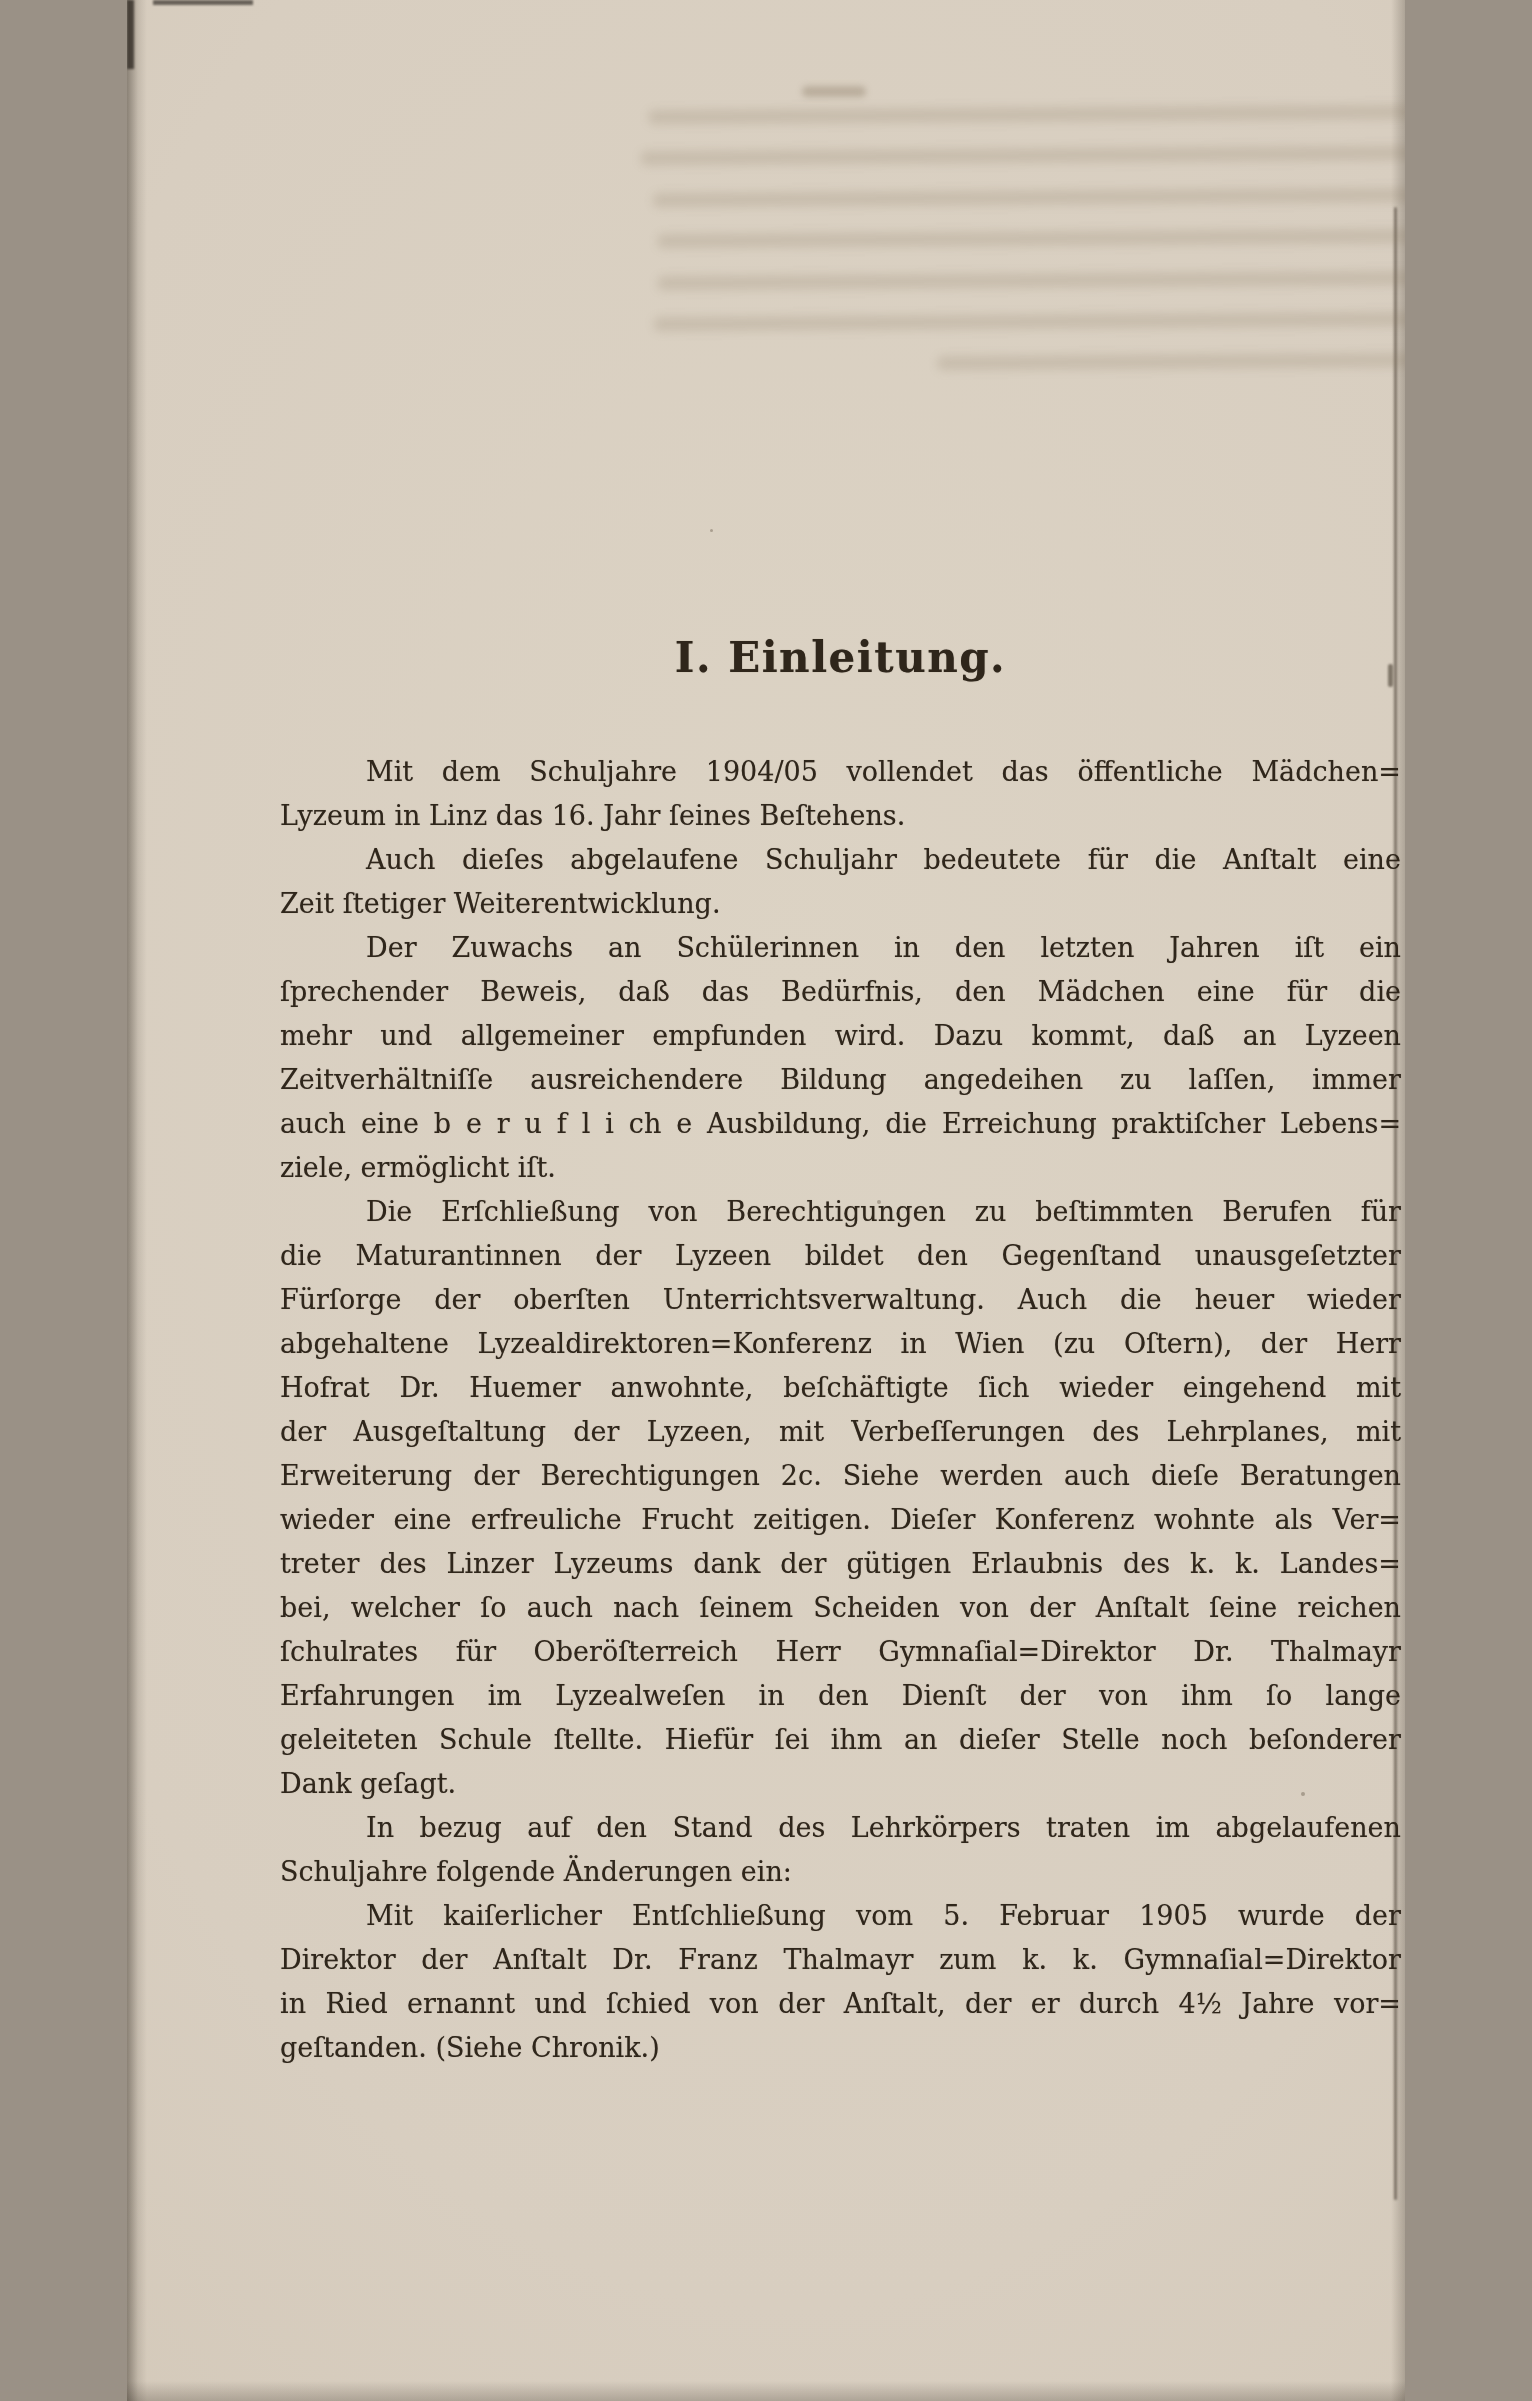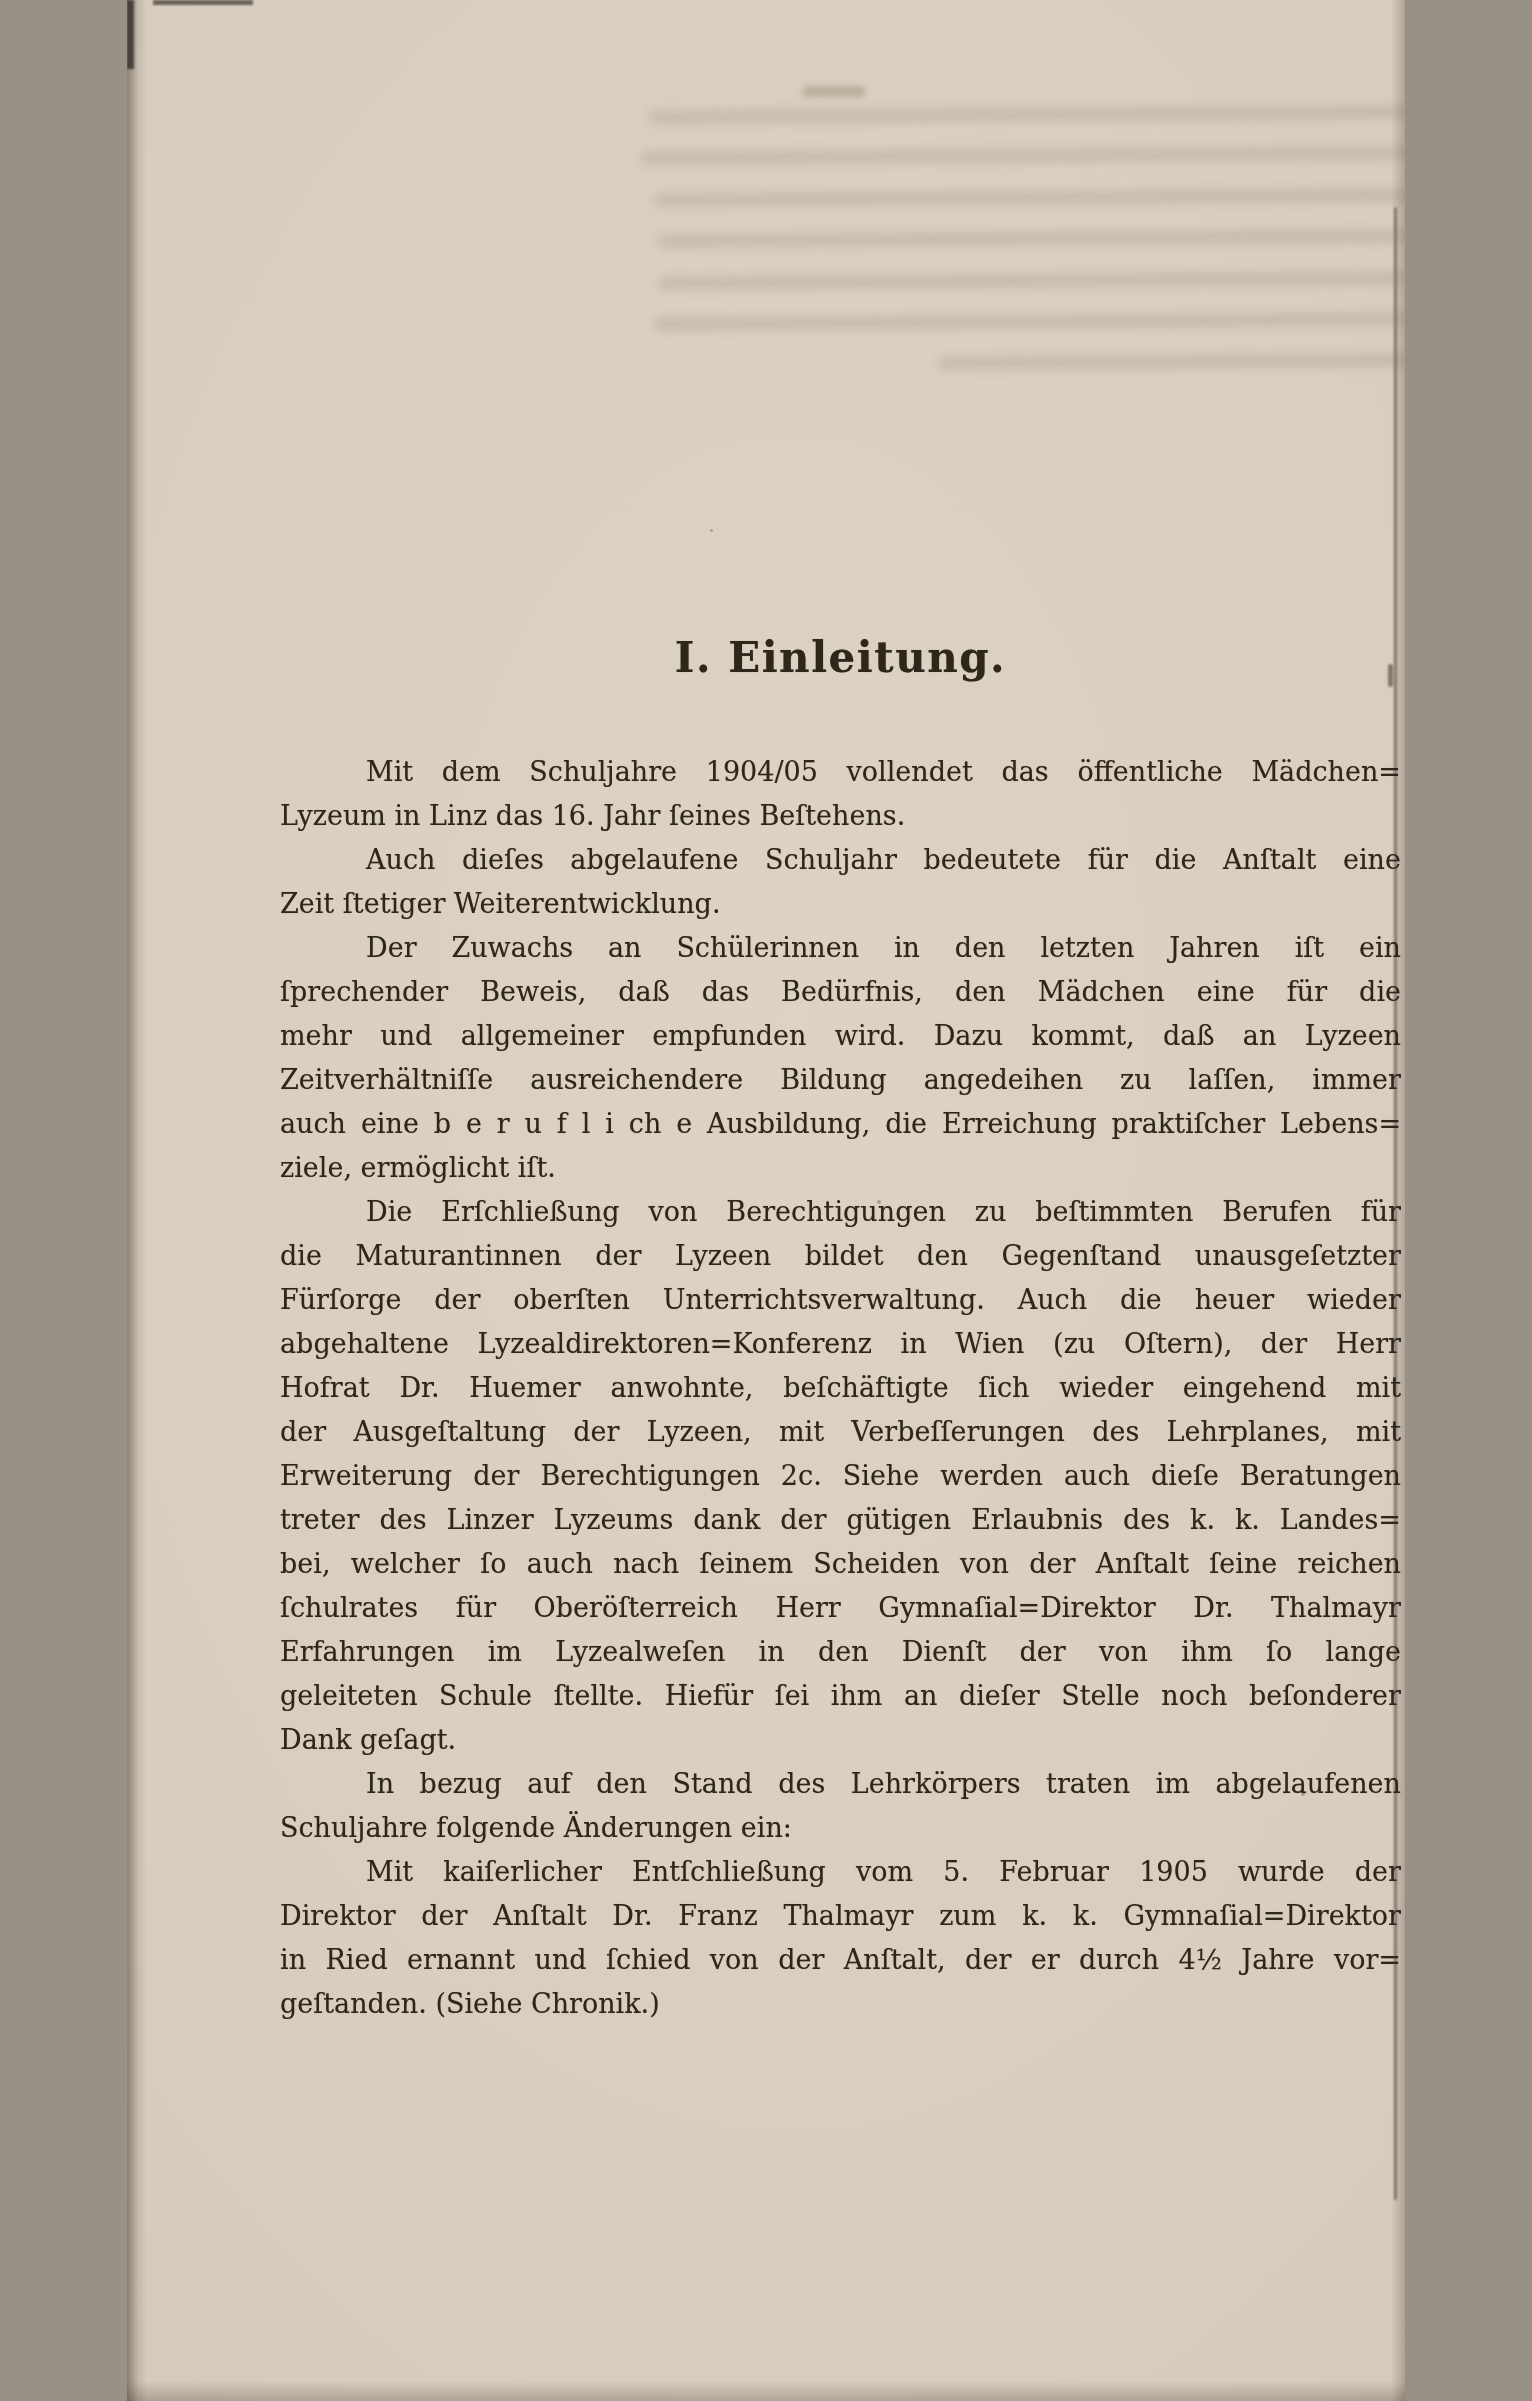--- a/index.html
+++ b/index.html
@@ -138,20 +138,21 @@
         <div class="line last">ziele, ermöglicht iſt.</div>
       </div>
       <div class="paragraph">
         <div class="line first">Die Erſchließung von Berechtigungen zu beſtimmten Berufen für</div>
         <div class="line">die Maturantinnen der Lyzeen bildet den Gegenſtand unausgeſetzter</div>
         <div class="line">Fürſorge der oberſten Unterrichtsverwaltung. Auch die heuer wieder</div>
         <div class="line">abgehaltene Lyzealdirektoren=Konferenz in Wien (zu Oſtern), der Herr</div>
         <div class="line">Hofrat Dr. Huemer anwohnte, beſchäftigte ſich wieder eingehend mit</div>
         <div class="line">der Ausgeſtaltung der Lyzeen, mit Verbeſſerungen des Lehrplanes, mit</div>
         <div class="line">Erweiterung der Berechtigungen 2c. Siehe werden auch dieſe Beratungen</div>
+        <div class="line">wieder eine erfreuliche Frucht zeitigen. Dieſer Konferenz wohnte als Ver=</div>
         <div class="line">treter des Linzer Lyzeums dank der gütigen Erlaubnis des k. k. Landes=</div>
         <div class="line">bei, welcher ſo auch nach ſeinem Scheiden von der Anſtalt ſeine reichen</div>
         <div class="line">ſchulrates für Oberöſterreich Herr Gymnaſial=Direktor Dr. Thalmayr</div>
         <div class="line">Erfahrungen im Lyzealweſen in den Dienſt der von ihm ſo lange</div>
         <div class="line">geleiteten Schule ſtellte. Hiefür ſei ihm an dieſer Stelle noch beſonderer</div>
         <div class="line last">Dank geſagt.</div>
       </div>
       <div class="paragraph">
         <div class="line first">In bezug auf den Stand des Lehrkörpers traten im abgelaufenen</div>
         <div class="line last">Schuljahre folgende Änderungen ein:</div>

